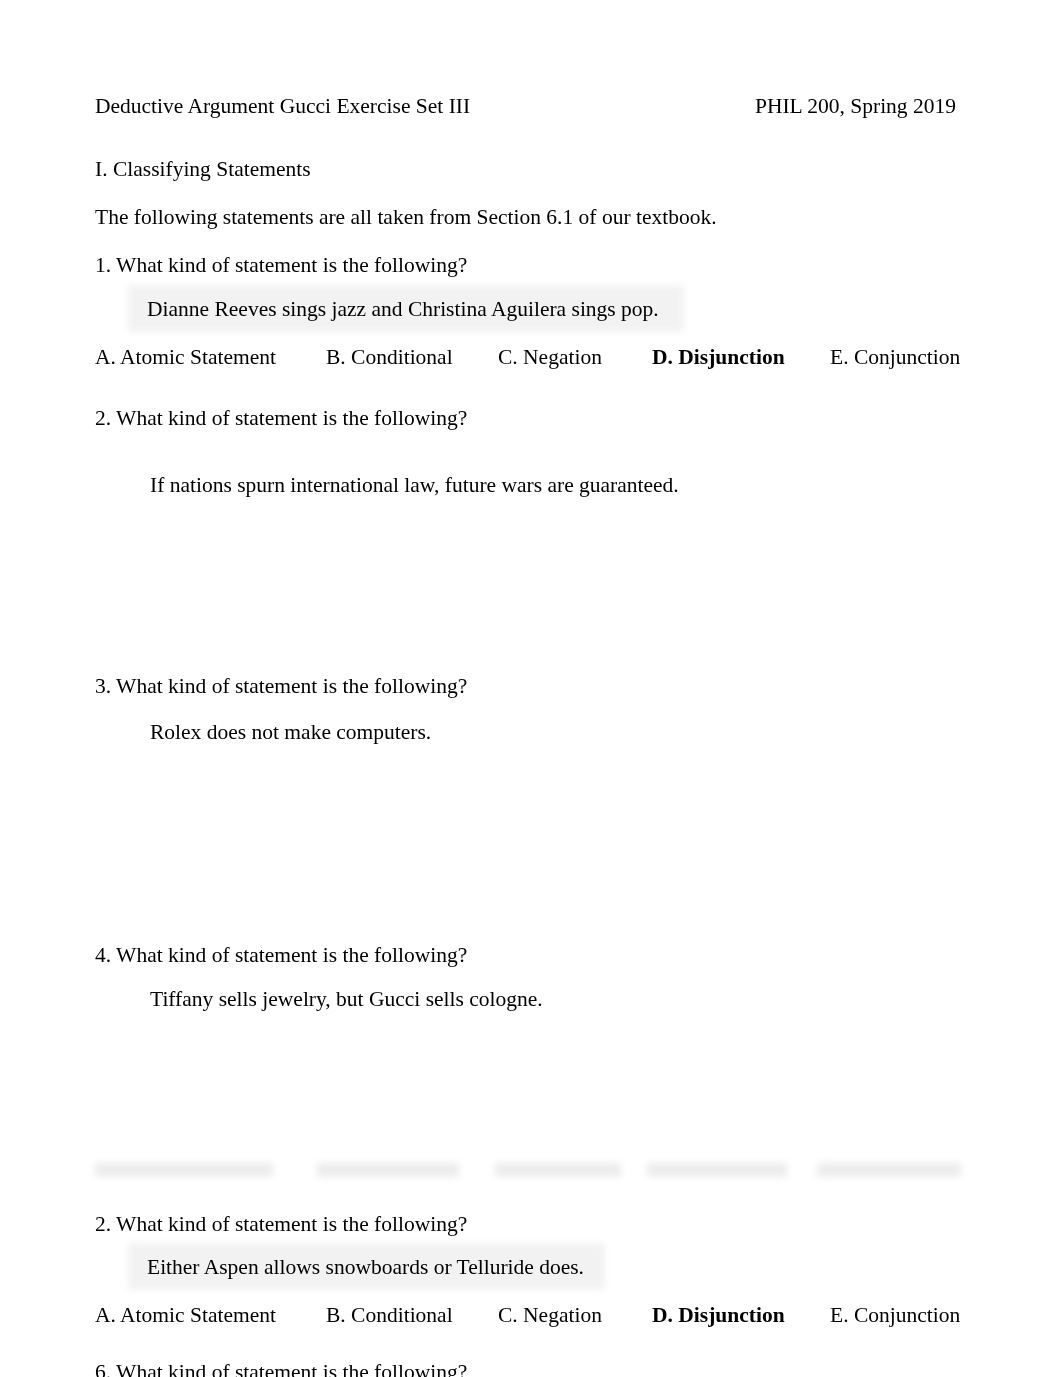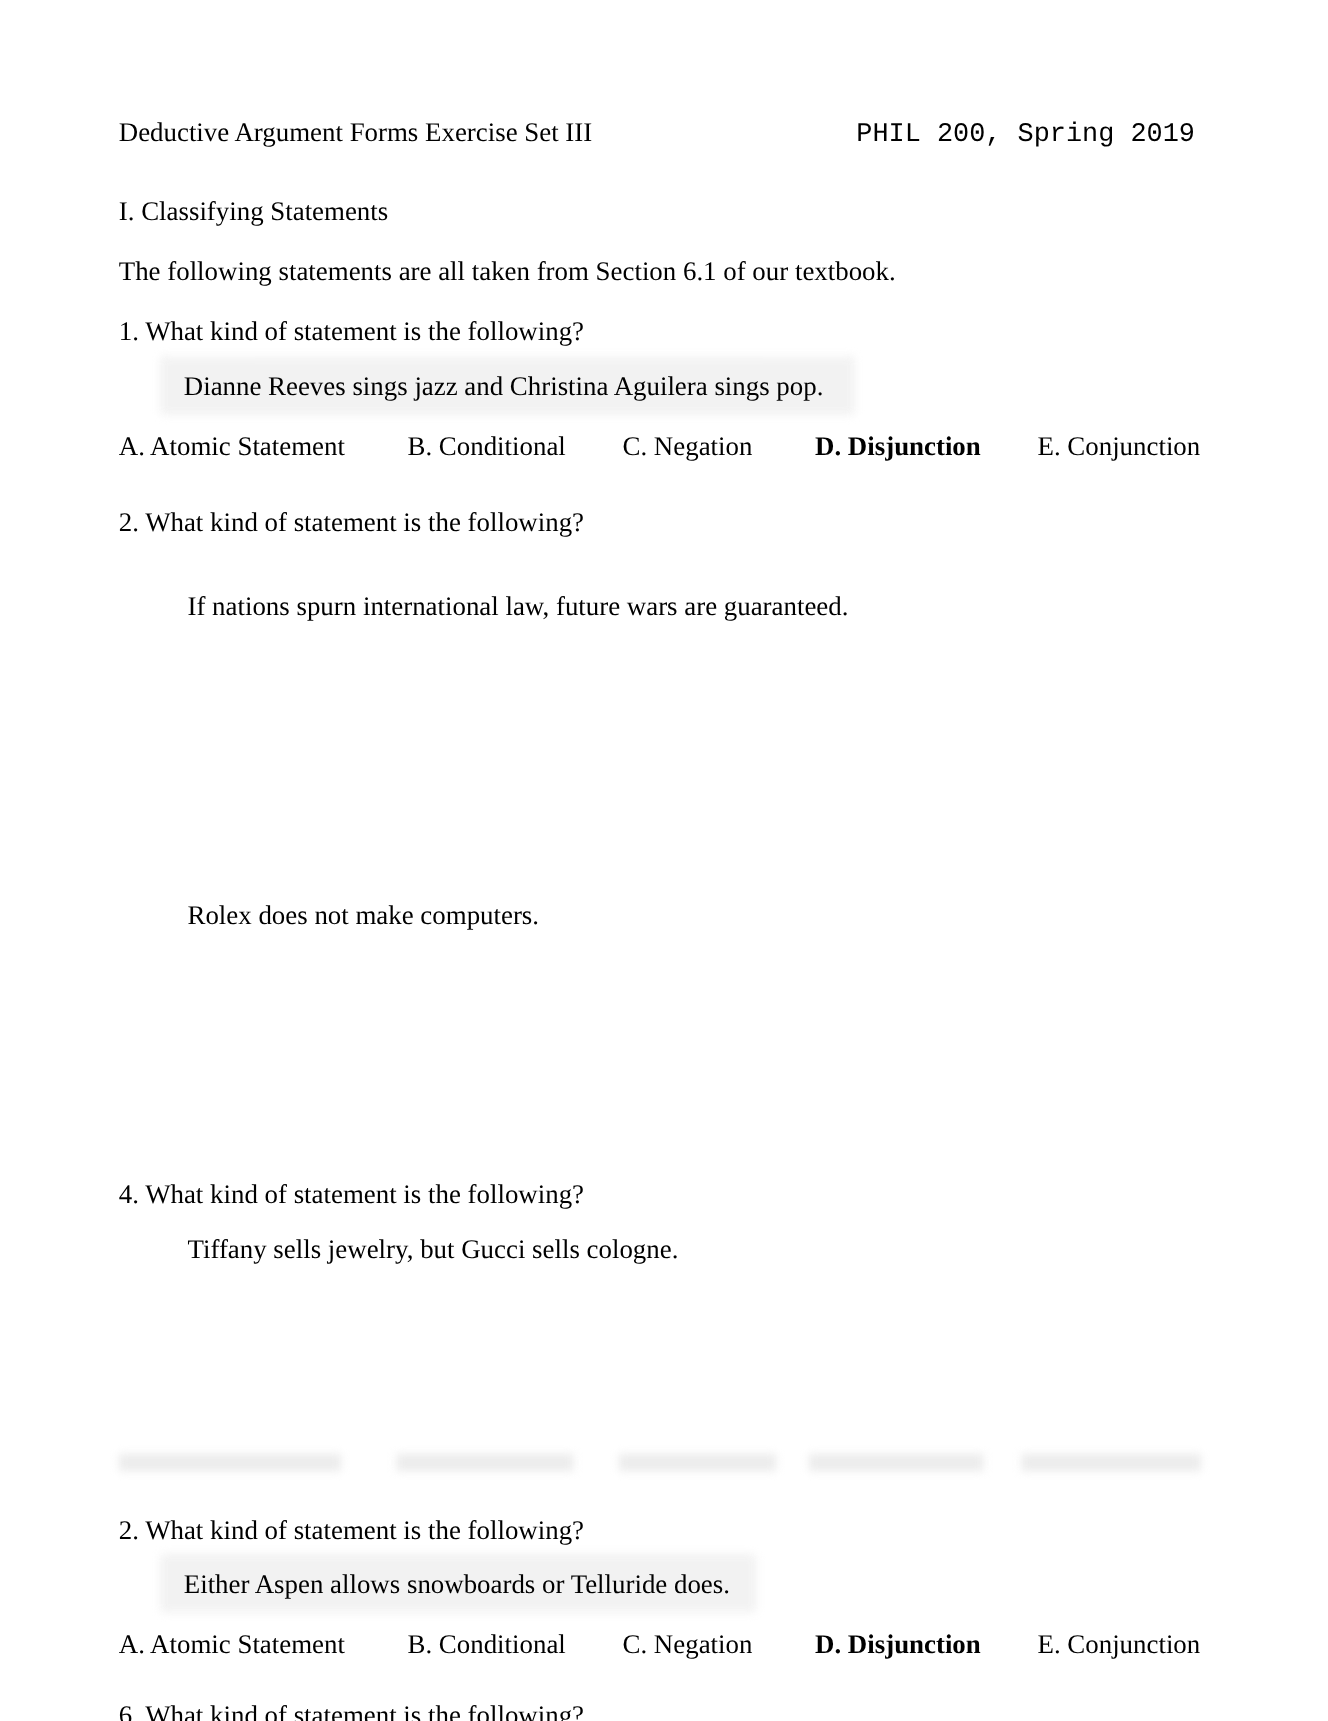--- a/index.html
+++ b/index.html
@@ -25,21 +25,21 @@
     left: 95px;
     top: 94px;
     width: 862px;
     display: flex;
     justify-content: space-between;
     align-items: baseline;
     font-size: 21.5px;
     line-height: 1.2;
     white-space: nowrap;
   }
-  .header .right { padding-right: 1px; font-family: Liberation Mono, monospace; }
+  .header .right { padding-right: 1px; }
 
   
   .para {
     left: 95px;
     font-size: 21.5px;
     line-height: 1.25;
     white-space: nowrap;
   }
 
   
@@ -108,21 +108,21 @@
     white-space: nowrap;
     overflow: hidden;
   }
 </style>
 </head>
 <body>
 
 <div id="page">
 
   <div class="abs header">
-    <span class="left">Deductive Argument Forms Exercise Set III</span>
+    <span class="left">Deductive Argument Gucci Exercise Set III</span>
     <span class="right">PHIL 200, Spring 2019</span>
   </div>
 
   <div class="abs para" style="top:156px;">I. Classifying Statements</div>
 
   <div class="abs para" style="top:204px;">The following statements are all taken from Section 6.1 of our textbook.</div>
 
   <div class="abs qprompt" style="top:252px;">1. What kind of statement is the following?</div>
 
   <div class="abs hilite" style="left:128px; top:285px; width:556px; height:47px;"></div>
@@ -132,20 +132,21 @@
     <span class="opt opt-a">A. Atomic Statement</span>
     <span class="opt opt-b">B. Conditional</span>
     <span class="opt opt-c">C.  Negation</span>
     <span class="opt opt-d">D. Disjunction</span>
     <span class="opt opt-e">E. Conjunction</span>
   </div>
 
   <div class="abs qprompt" style="top:405px;">2. What kind of statement is the following?</div>
   <div class="abs statement" style="top:472px;">If nations spurn international law, future wars are guaranteed.</div>
 
+  <div class="abs qprompt" style="top:673px;">3. What kind of statement is the following?</div>
   <div class="abs statement" style="top:719px;">Rolex does not make computers.</div>
 
   <div class="abs qprompt" style="top:942px;">4. What kind of statement is the following?</div>
   <div class="abs statement" style="top:986px;">Tiffany sells jewelry, but Gucci sells cologne.</div>
 
   <div class="abs ghost-row" style="top:1163px;">
     <span class="ghost ghost-a"></span>
     <span class="ghost ghost-b"></span>
     <span class="ghost ghost-c"></span>
     <span class="ghost ghost-d"></span>

